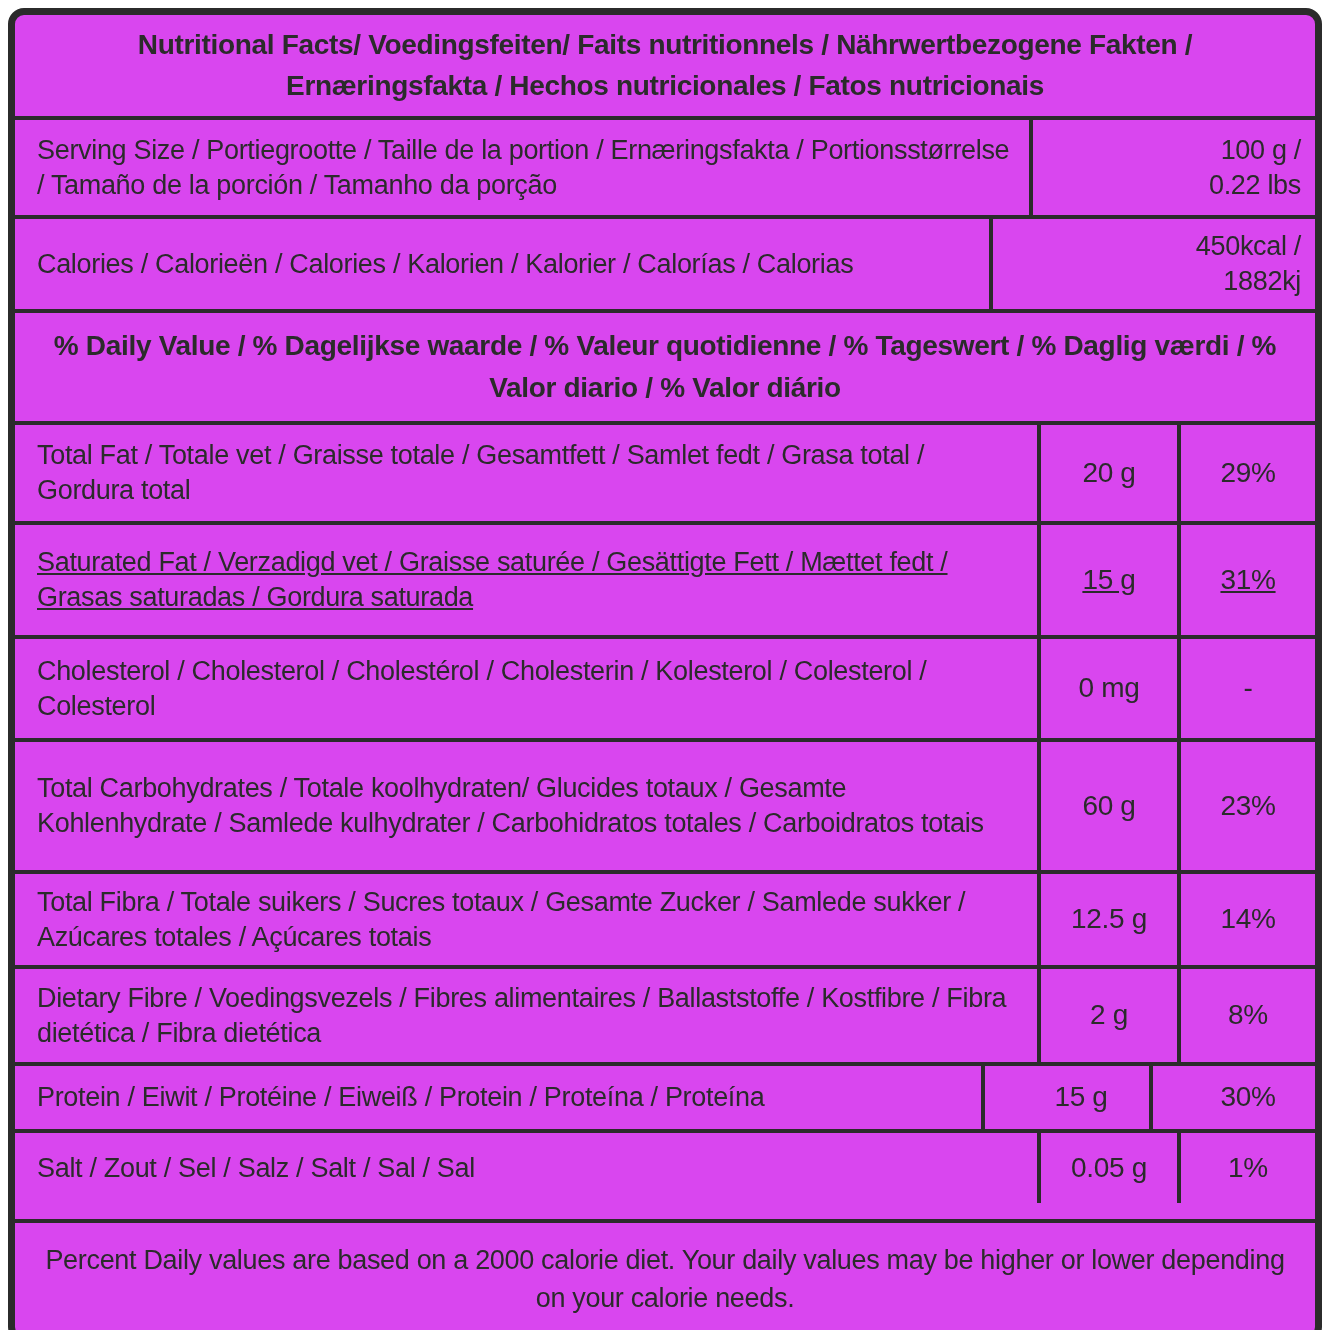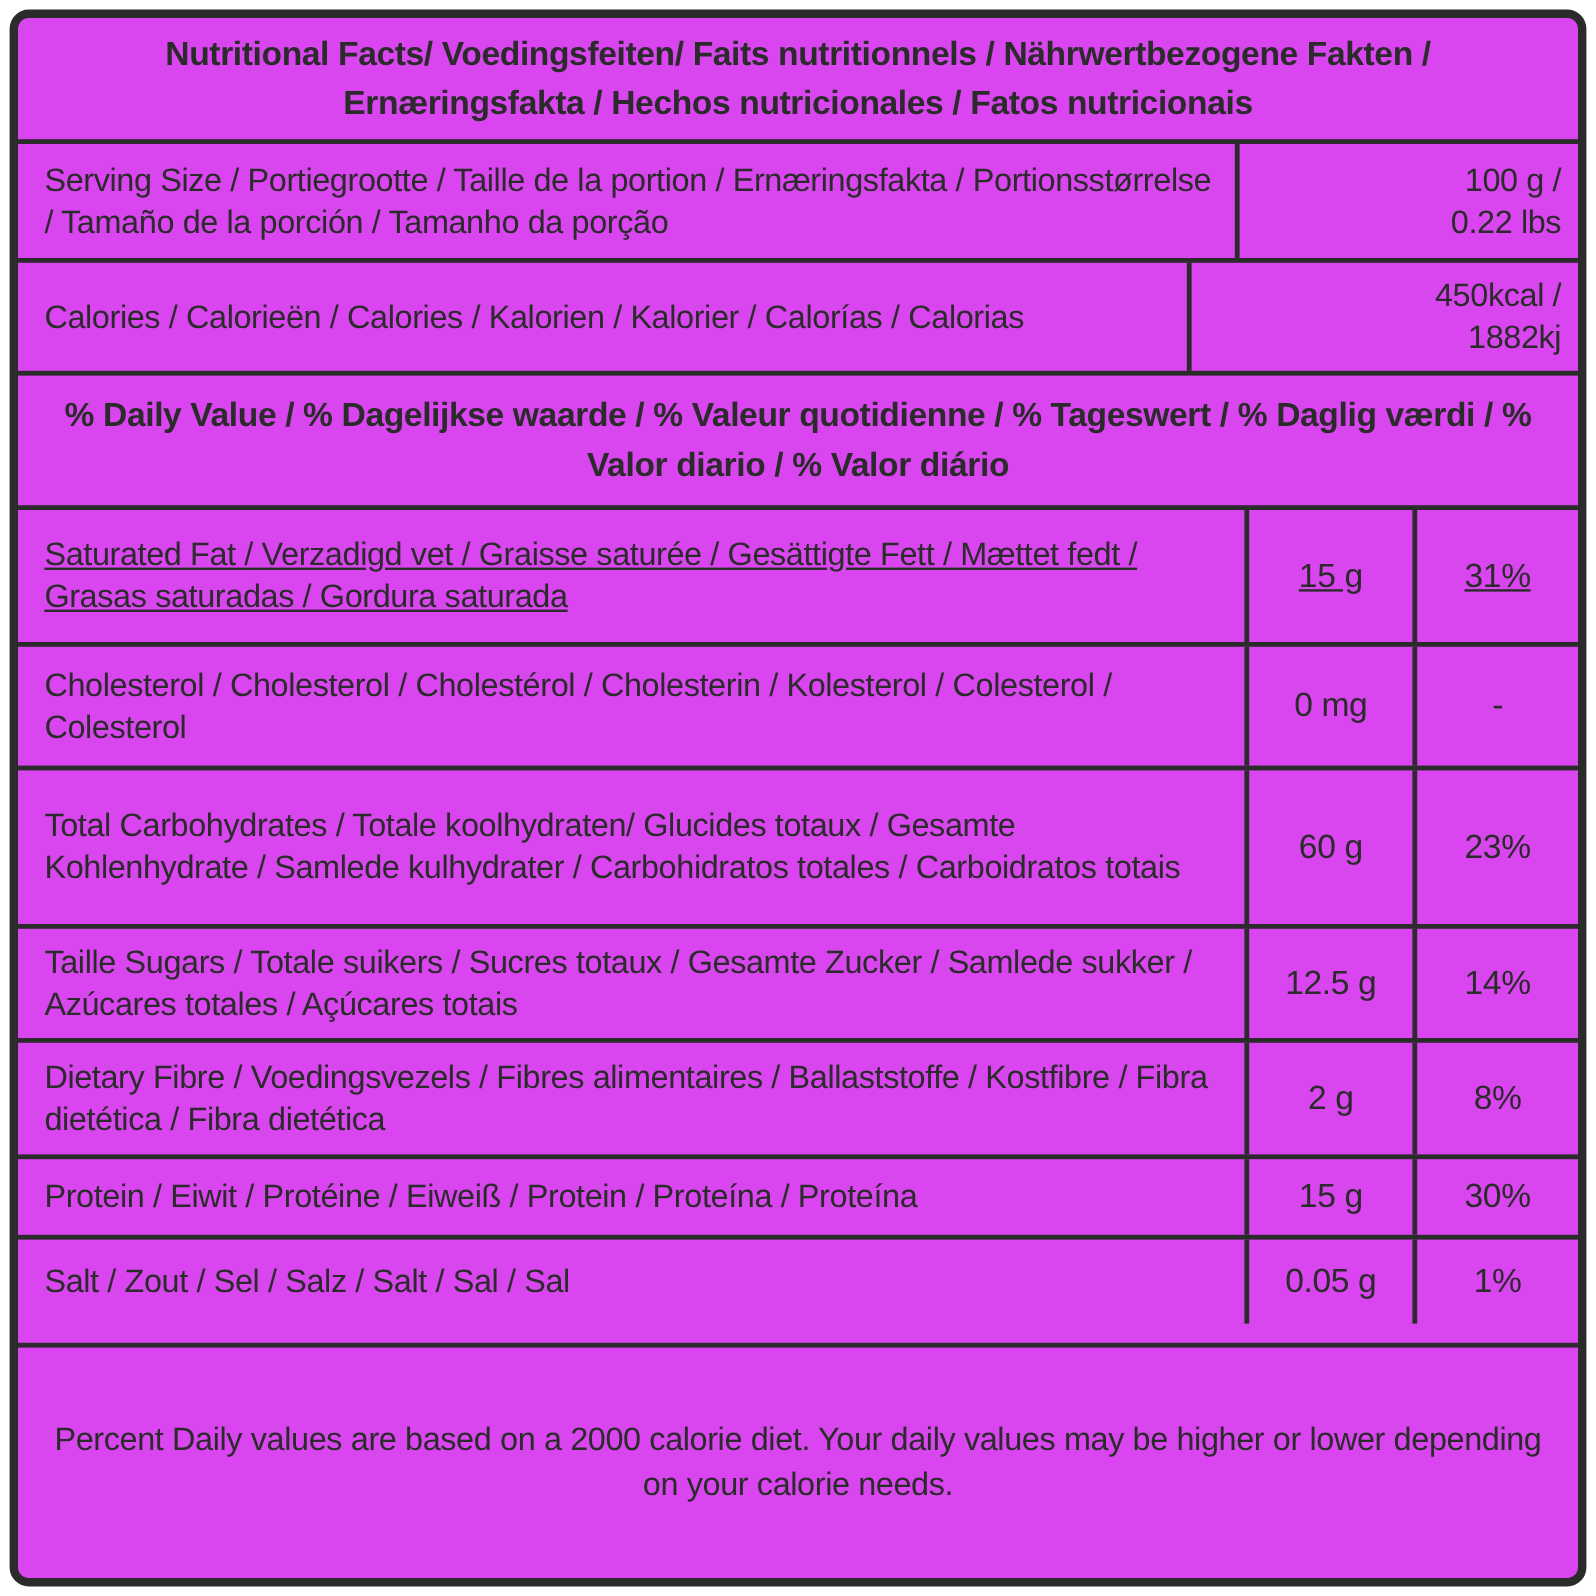--- a/index.html
+++ b/index.html
@@ -78,21 +78,21 @@
   .row-title    { min-height: 96px; }
   .row-serving  { min-height: 95px; }
   .row-calories { min-height: 90px; gap: 40px; }
   .row-dv       { min-height: 108px; }
   .row-fat      { min-height: 96px; }
   .row-satfat   { min-height: 110px; text-decoration: underline; }
   .row-chol     { min-height: 99px; }
   .row-carbs    { min-height: 128px; }
   .row-sugars   { min-height: 91px; }
   .row-fibre    { min-height: 93px; }
-  .row-protein  { min-height: 63px; }
+  .row-protein  { min-height: 63px; gap: 28px; }
   .row-salt     { min-height: 70px; }
   .row-footer   { min-height: 113px; flex: 1 0 auto; margin-top: 16px; }
 </style>
 </head>
 <body>
 
 <div class="nutrition-label">
 
   <div class="row row-title">
     <div class="cell full-cell bold title-cell">Nutritional Facts/ Voedingsfeiten/ Faits nutritionnels / Nährwertbezogene Fakten / Ernæringsfakta / Hechos nutricionales / Fatos nutricionais</div>
@@ -107,41 +107,46 @@
   <div class="row row-calories">
     <div class="cell label-cell">Calories / Calorieën / Calories / Kalorien / Kalorier / Calorías / Calorias</div>
     <div class="cell span-value-cell">450kcal /
 1882kj</div>
   </div>
 
   <div class="row row-dv">
     <div class="cell full-cell bold dv-cell">% Daily Value / % Dagelijkse waarde / % Valeur quotidienne / % Tageswert / % Daglig værdi / % Valor diario / % Valor diário</div>
   </div>
 
+  <div class="row row-fat">
+    <div class="cell label-cell">Total Fat / Totale vet / Graisse totale / Gesamtfett / Samlet fedt / Grasa total / Gordura total</div>
+    <div class="cell amount-cell">20 g</div>
+    <div class="cell pct-cell">29%</div>
+  </div>
 
   <div class="row row-satfat">
     <div class="cell label-cell">Saturated Fat / Verzadigd vet / Graisse saturée / Gesättigte Fett / Mættet fedt / Grasas saturadas / Gordura saturada</div>
     <div class="cell amount-cell">15 g</div>
     <div class="cell pct-cell">31%</div>
   </div>
 
   <div class="row row-chol">
     <div class="cell label-cell">Cholesterol / Cholesterol / Cholestérol / Cholesterin / Kolesterol / Colesterol / Colesterol</div>
     <div class="cell amount-cell">0 mg</div>
     <div class="cell pct-cell">-</div>
   </div>
 
   <div class="row row-carbs">
     <div class="cell label-cell">Total Carbohydrates / Totale koolhydraten/ Glucides totaux / Gesamte Kohlenhydrate / Samlede kulhydrater / Carbohidratos totales / Carboidratos totais</div>
     <div class="cell amount-cell">60 g</div>
     <div class="cell pct-cell">23%</div>
   </div>
 
   <div class="row row-sugars">
-    <div class="cell label-cell">Taille Sugars / Totale suikers / Sucres totaux / Gesamte Zucker / Samlede sukker / Azúcares totales / Açúcares totais</div>
+    <div class="cell label-cell">Total Fibra / Totale suikers / Sucres totaux / Gesamte Zucker / Samlede sukker / Azúcares totales / Açúcares totais</div>
     <div class="cell amount-cell">12.5 g</div>
     <div class="cell pct-cell">14%</div>
   </div>
 
   <div class="row row-fibre">
     <div class="cell label-cell">Dietary Fibre / Voedingsvezels / Fibres alimentaires / Ballaststoffe / Kostfibre / Fibra dietética / Fibra dietética</div>
     <div class="cell amount-cell">2 g</div>
     <div class="cell pct-cell">8%</div>
   </div>
 

